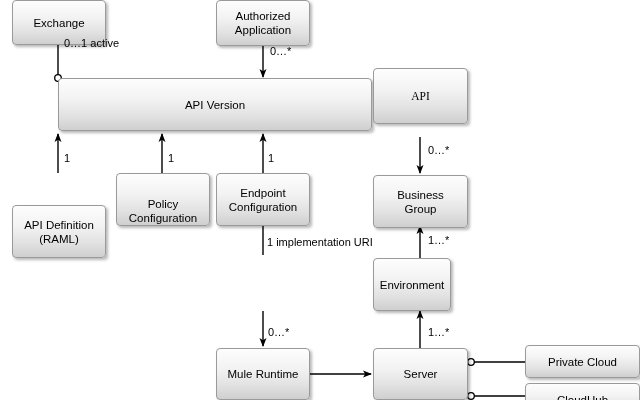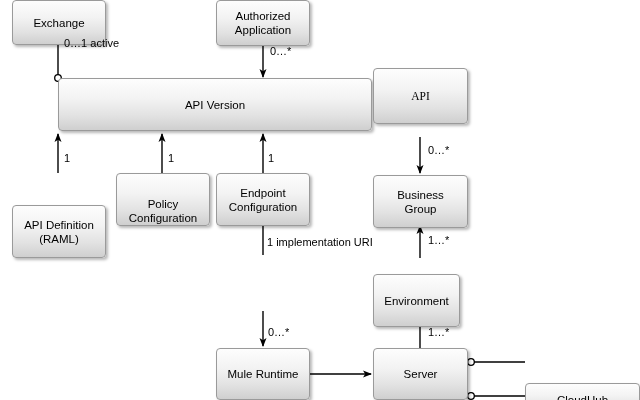--- a/index.html
+++ b/index.html
@@ -150,32 +150,35 @@
 
   <div class="node" style="left:216px; top:173px; width:94px; height:53px;">
     <span>Endpoint<br>Configuration</span>
   </div>
 
   <div class="node" style="left:373px; top:175px; width:95px; height:53px;">
     <span>Business<br>Group</span>
   </div>
 
 
-  <div class="node" style="left:373px; top:258px; width:87px; height:53px;margin-top:16px;">
+  <div class="node" style="left:373px; top:258px; width:78px; height:53px;">
     <span>Environment</span>
   </div>
 
   <div class="node" style="left:216px; top:348px; width:94px; height:52px;">
     <span>Mule Runtime</span>
   </div>
 
   <div class="node" style="left:373px; top:348px; width:95px; height:52px;">
     <span>Server</span>
   </div>
 
+  <div class="node" style="left:525px; top:345px; width:115px; height:33px;">
+    <span>Private Cloud</span>
+  </div>
 
   <div class="node" style="left:525px; top:383px; width:115px; height:33px;">
     <span>CloudHub</span>
   </div>
 
   <div class="edge-label" style="left:64px; top:37px;">0…1 active</div>
 
   <div class="edge-label" style="left:270px; top:45px;">0…*</div>
 
   <div class="edge-label" style="left:428px; top:144px;">0…*</div>

